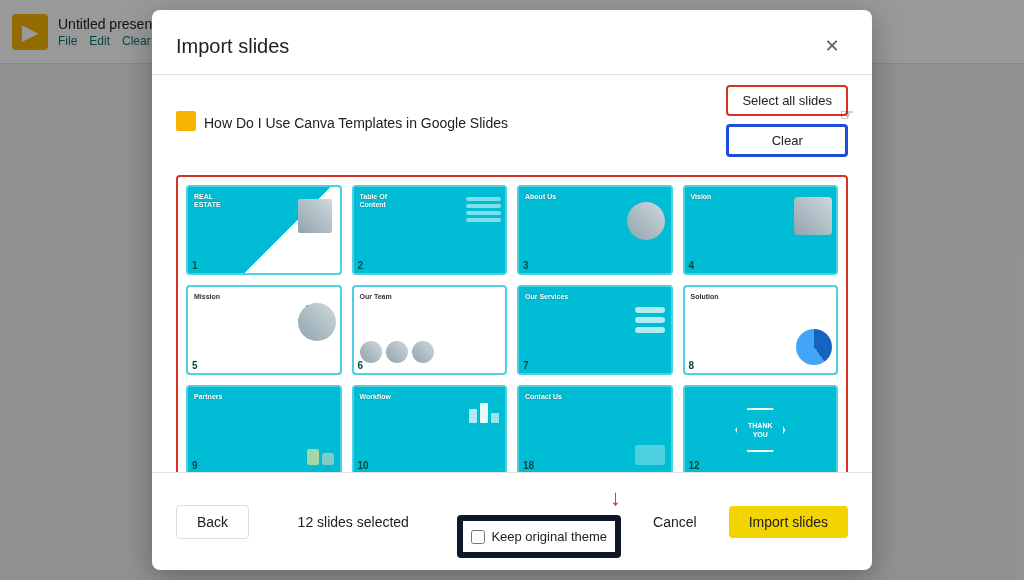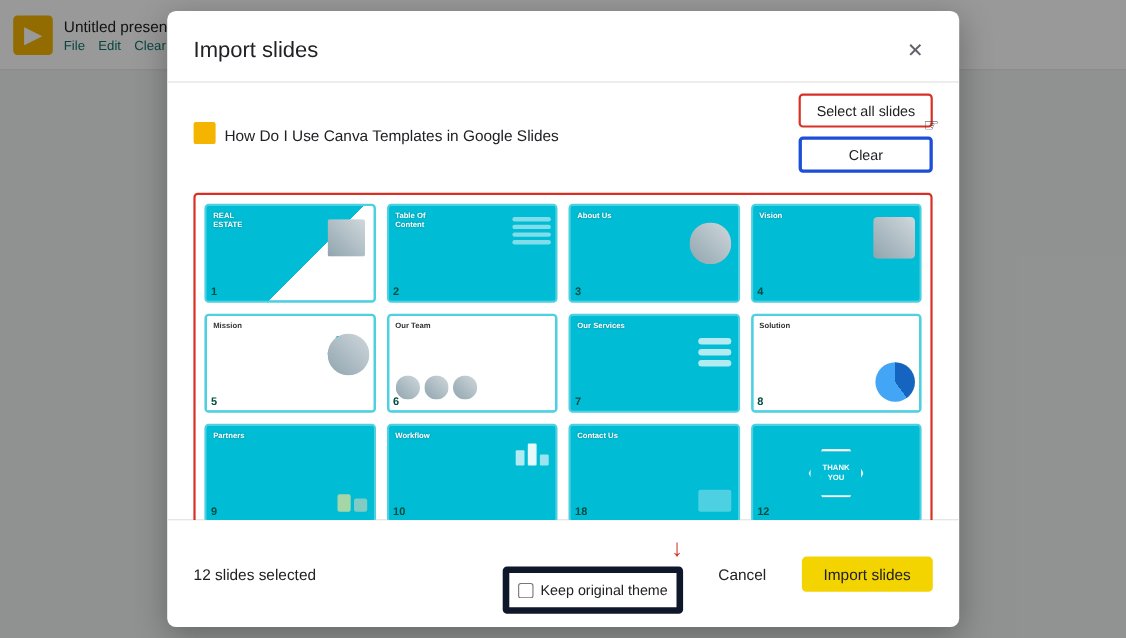--- a/index.html
+++ b/index.html
@@ -321,20 +321,23 @@
               </div>
             </div>
             <span class="slide-number">12</span>
           </div>
 
         </div>
       </div>
     </div>
 
     <div class="modal-footer">
+      <div class="footer-left">
+        <button class="back-btn">Back</button>
+      </div>
       <div class="footer-center">12 slides selected</div>
       <div class="footer-right">
         <div class="keep-theme-wrapper">
           <div class="arrow-indicator">↓</div>
           <div class="keep-theme-row">
             <input type="checkbox" class="keep-theme-checkbox" style="">
             <label class="keep-theme-label">Keep original theme</label>
           </div>
         </div>
         <button class="cancel-btn">Cancel</button>

